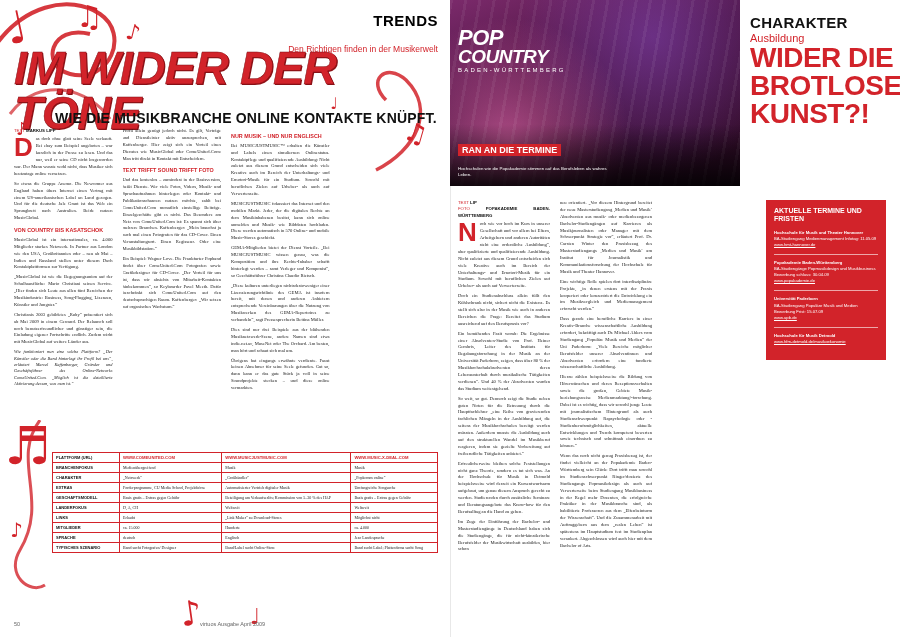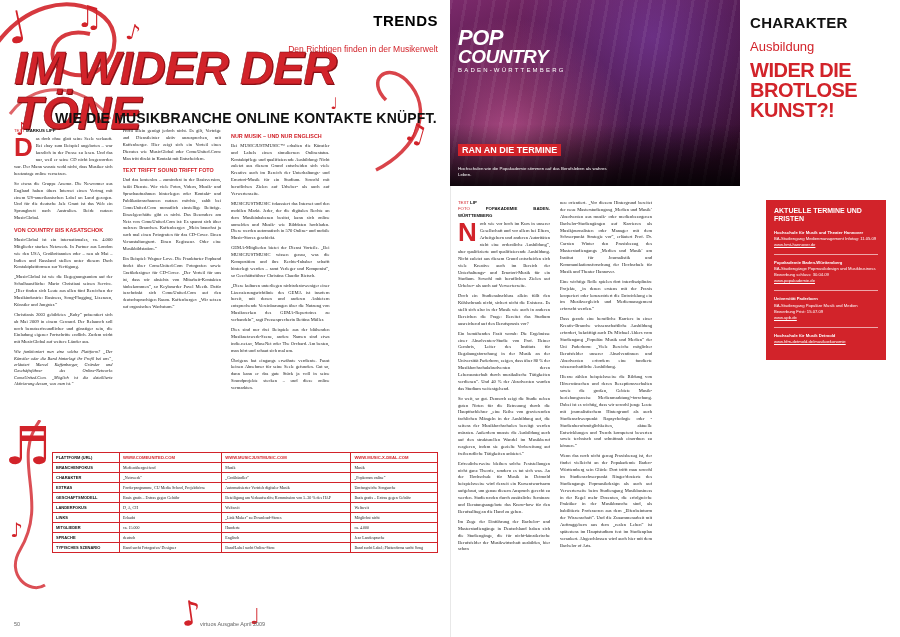--- a/index.html
+++ b/index.html
@@ -263,36 +263,35 @@
   }
   .nachwuchs-title {
     font-family: "Liberation Sans", sans-serif;
     font-weight: bold;
     font-size: 15px;
     color: #111;
     letter-spacing: 0.3px;
   }
   .nachwuchs-sub {
     font-family: "Liberation Sans", sans-serif;
-    font-size: 13px;
-    color: #d2232a;
-    margin-top: 8px;
+    font-size: 11px;
+    color: #d2232a;
+    margin-top: 1px;
   }
   .right-title {
     position: absolute;
     left: 300px;
     top: 44px;
     width: 150px;
     font-family: "Liberation Sans", sans-serif;
     font-weight: bold;
-    font-size: 20px;
+    font-size: 28px;
     line-height: 1.0;
     color: #d2232a;
     letter-spacing: -0.5px;
-    margin-top: 16px;
   }
 
   .right-cols {
     position: absolute;
     left: 8px;
     top: 200px;
     width: 296px;
     height: 395px;
     display: flex;
     gap: 10px;

